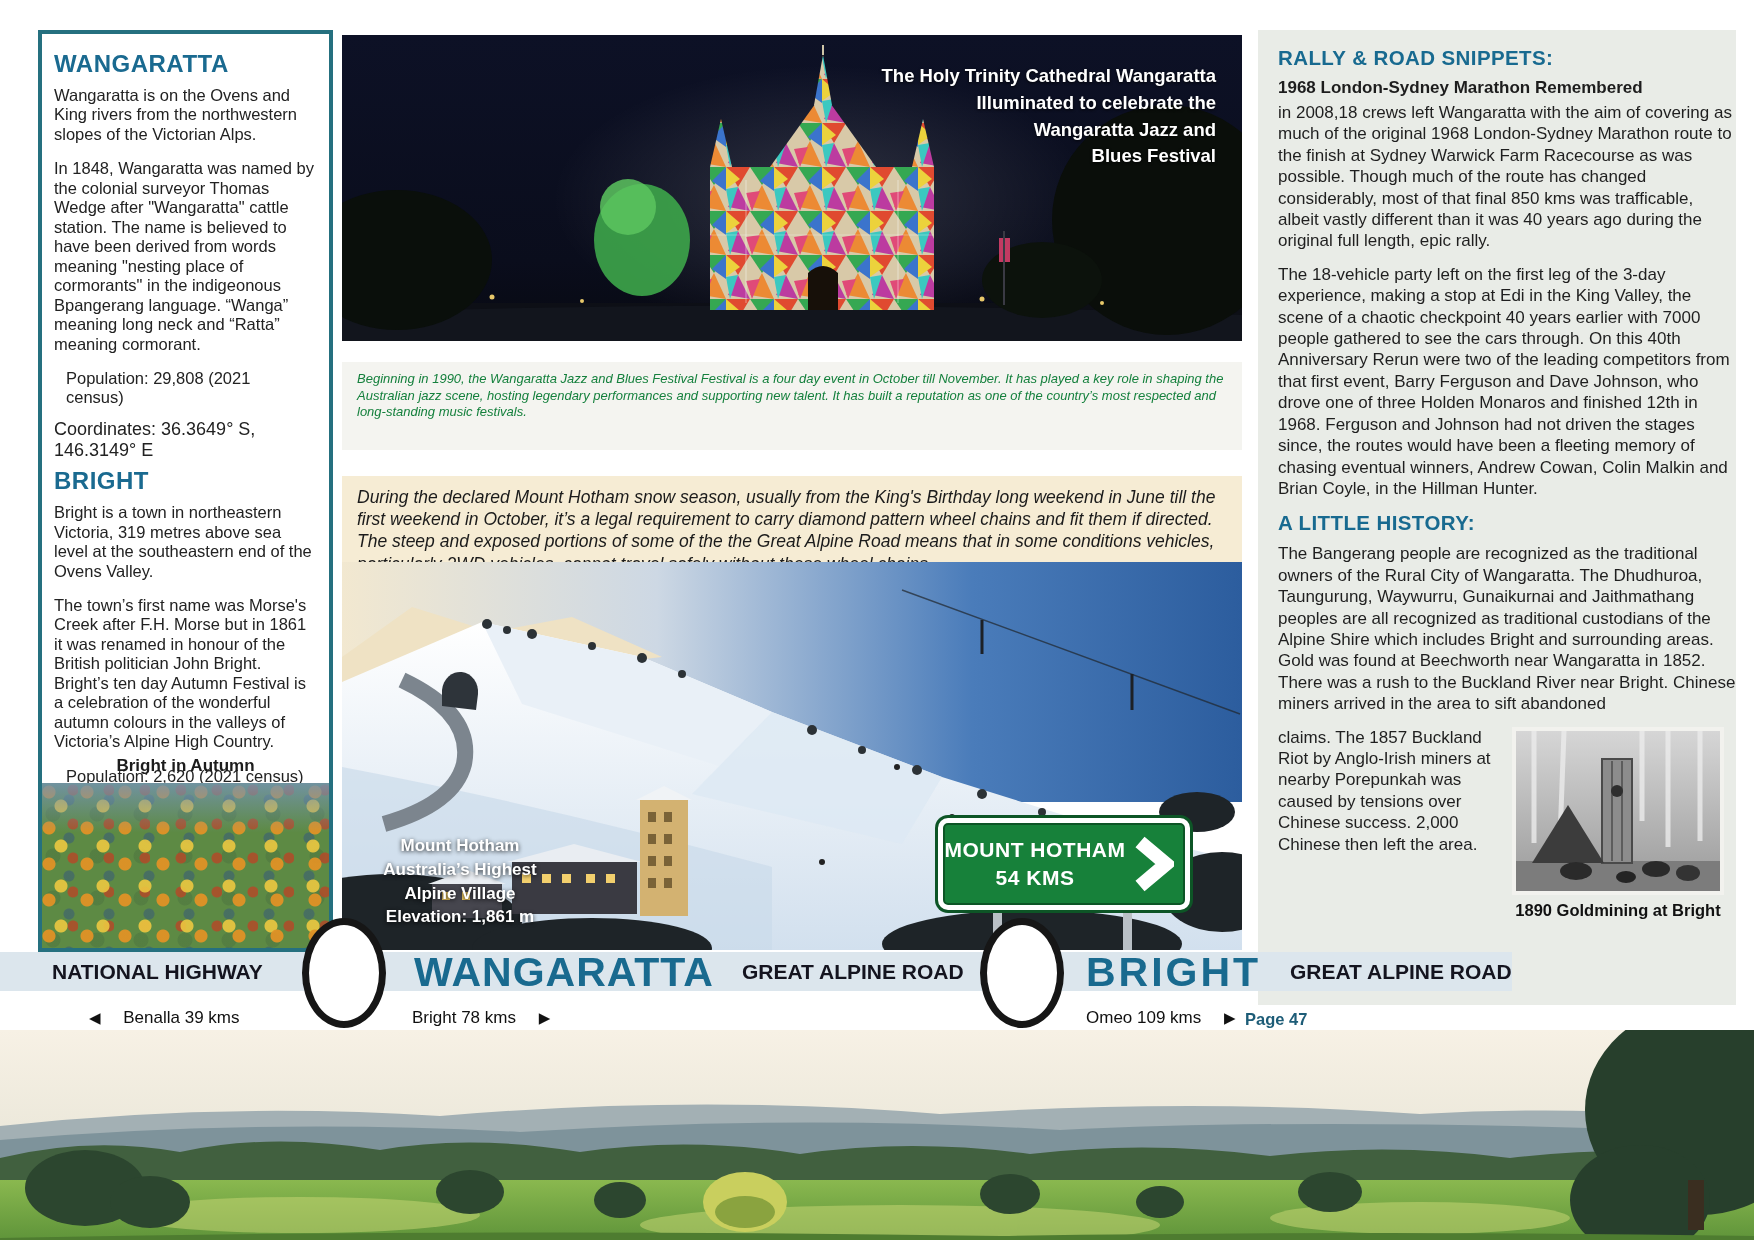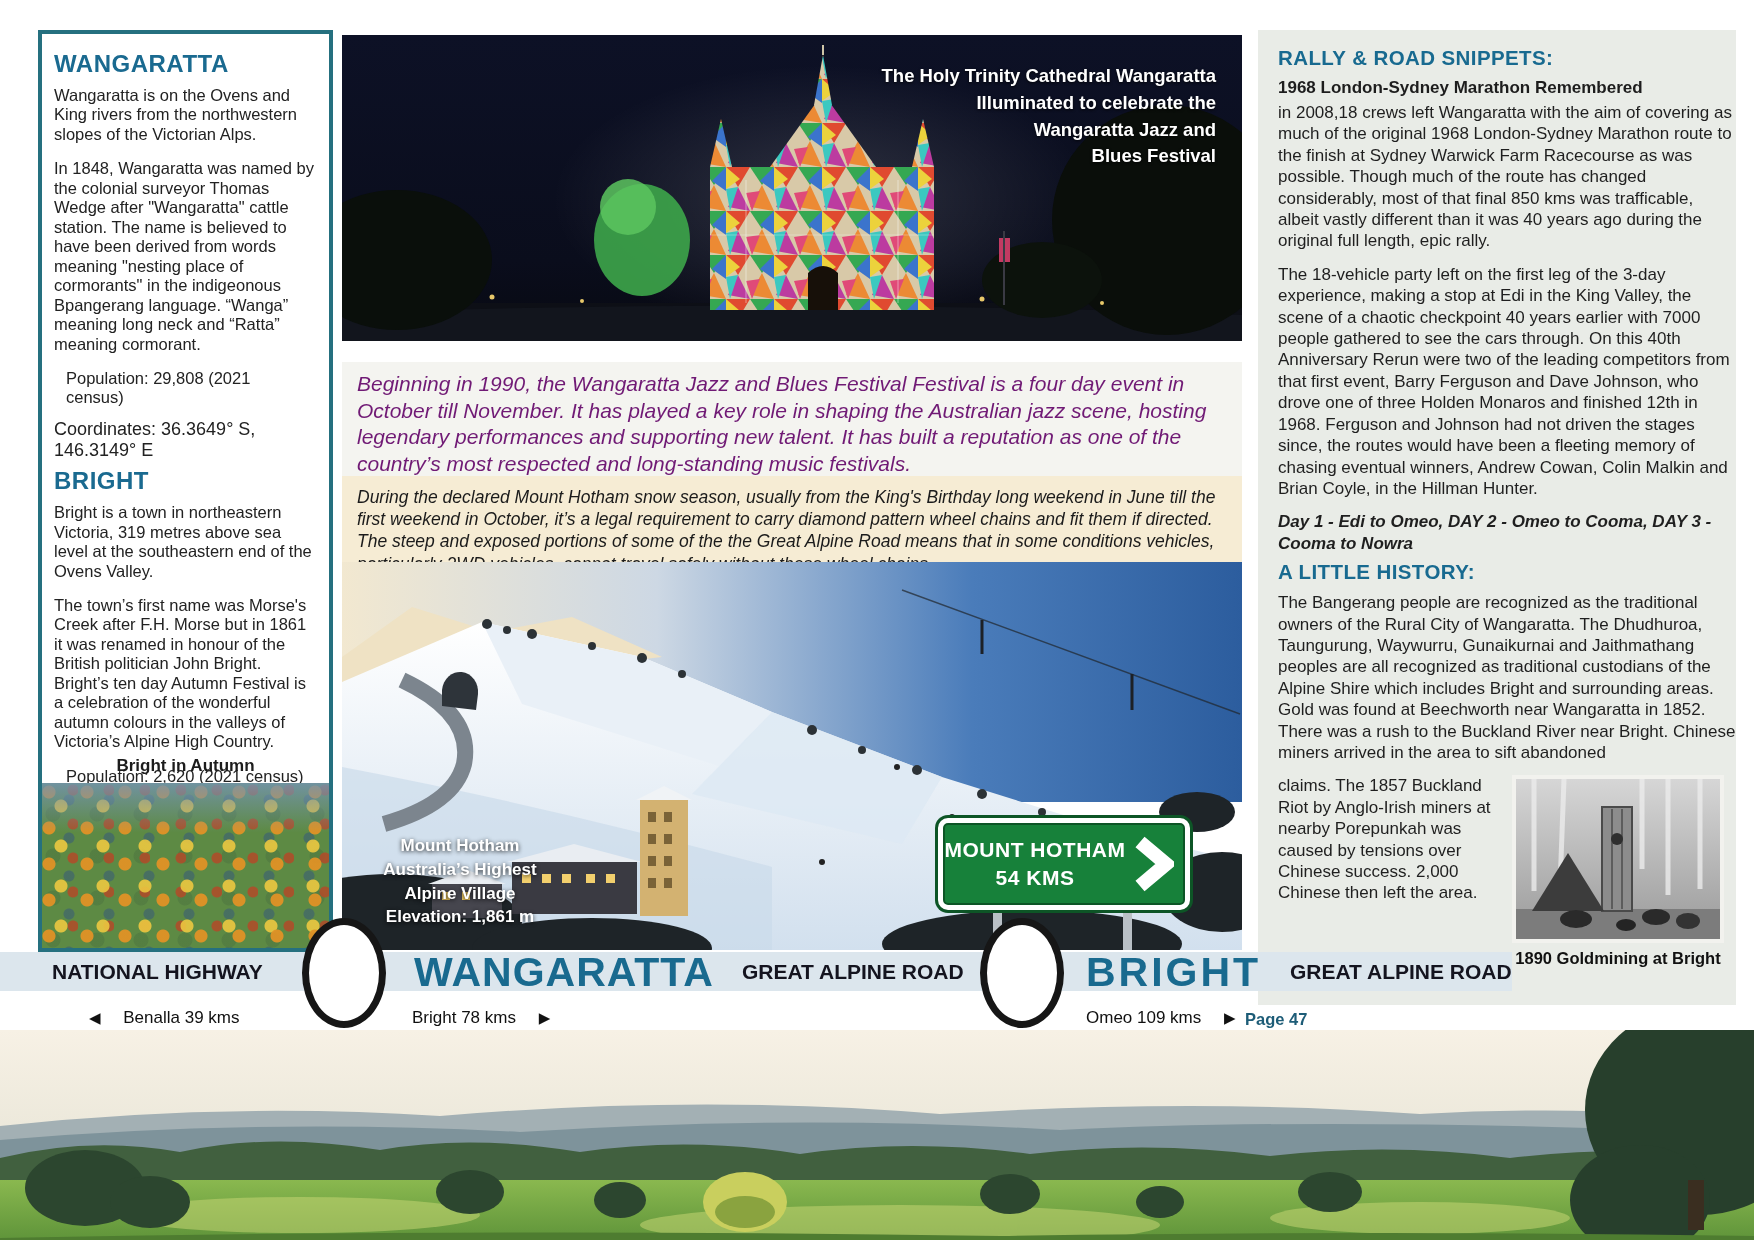--- a/index.html
+++ b/index.html
@@ -25,22 +25,22 @@
       radial-gradient(circle at 27px 17px, rgba(58,94,118,.60) 0 5px, transparent 6px);
     background-size:38px 36px,42px 40px,36px 34px,44px 42px,40px 38px;}
   .autumn-photo::before{content:"";position:absolute;inset:0;
     background:linear-gradient(180deg, rgba(116,148,176,.85), rgba(116,148,176,0) 30%);}
 
   
   .photo-cath{position:absolute;left:342px;top:35px;width:900px;height:306px;overflow:hidden;}
   .cath-caption{position:absolute;right:26px;top:28px;text-align:right;color:#fff;
                 font-size:18.5px;font-weight:bold;line-height:1.45;text-shadow:0 1px 3px rgba(0,0,0,.8);}
   .jazz-box{position:absolute;left:342px;top:362px;width:900px;box-sizing:border-box;
-            background:#f4f4f0;padding:9px 15px;font-style:italic;font-size:21px;
-            line-height:1.27;color:#701a75;min-height:88px;}
+            background:#f4f4f0;padding:9px 15px;font-style:italic;font-size:13px;
+            line-height:1.27;color:#15803d;min-height:88px;}
   .chains-box{position:absolute;left:342px;top:456px;width:900px;box-sizing:border-box;
               background:#f6ecd4;padding:10px 15px;font-style:italic;font-size:17.5px;
               line-height:1.27;color:#1b1b1b;min-height:100px;margin-top:20px;}
   .photo-snow{position:absolute;left:342px;top:562px;width:900px;height:388px;overflow:hidden;}
   .hotham-caption{position:absolute;left:28px;top:272px;width:180px;text-align:center;color:#fff;
                   font-size:17px;font-weight:bold;line-height:1.4;text-shadow:0 1px 4px rgba(0,0,0,.85);}
   .road-sign{position:absolute;right:52px;bottom:40px;width:252px;height:92px;box-sizing:border-box;
              background:#17813a;border:5px solid #ffffff;border-radius:10px;
              box-shadow:0 0 0 3px #0d5526, inset 0 0 0 2px #0d5526;
              display:flex;align-items:center;z-index:2;}
@@ -262,21 +262,20 @@
           </svg>
       </div>
     </div>
   </div>
 
   <section class="panel">
     <h2 class="panel-h">RALLY &amp; ROAD SNIPPETS:</h2>
     <p class="panel-sub">1968 London-Sydney Marathon Remembered</p>
     <p class="panel-p">in 2008,18 crews left Wangaratta with the aim of covering as much of the original 1968 London-Sydney Marathon route to the finish at Sydney Warwick Farm Racecourse as was possible. Though much of the route has changed considerably, most of that final 850 kms was trafficable, albeit vastly different than it was 40 years ago during the original full length, epic rally.</p>
     <p class="panel-p">The 18-vehicle party left on the first leg of the 3-day experience, making a stop at Edi in the King Valley, the scene of a chaotic checkpoint 40 years earlier with 7000 people gathered to see the cars through. On this 40th Anniversary Rerun were two of the leading competitors from that first event, Barry Ferguson and Dave Johnson, who drove one of three Holden Monaros and finished 12th in 1968. Ferguson and Johnson had not driven the stages since, the routes would have been a fleeting memory of chasing eventual winners, Andrew Cowan, Colin Malkin and Brian Coyle, in the Hillman Hunter.</p>
-    <p class="panel-days">Day 1 - Edi to Omeo, DAY 2  - Omeo to Cooma, DAY 3  - Cooma to Nowra</p>
     <h2 class="panel-h">A LITTLE HISTORY:</h2>
     <p class="panel-p">The Bangerang people are recognized as the traditional owners of the Rural City of Wangaratta. The Dhudhuroa, Taungurung, Waywurru, Gunaikurnai and Jaithmathang peoples are all recognized as traditional custodians of the Alpine Shire which includes Bright and surrounding areas. Gold was found at Beechworth near Wangaratta in 1852. There was a rush to the Buckland River near Bright. Chinese miners arrived in the area to sift abandoned</p>
     <div class="hist-wrap">
       <div class="hist-left">claims. The 1857 Buckland Riot by Anglo-Irish miners at nearby Porepunkah was caused by tensions over Chinese success. 2,000 Chinese then left the area.</div>
       <div class="gold-col">
         <div class="gold-photo">
           <svg width="204" height="160" viewBox="0 0 204 160" preserveAspectRatio="none">
             <defs>
               <linearGradient id="ggrad" x1="0" y1="0" x2="0" y2="1">
                 <stop offset="0" stop-color="#d6d6d6"></stop>

